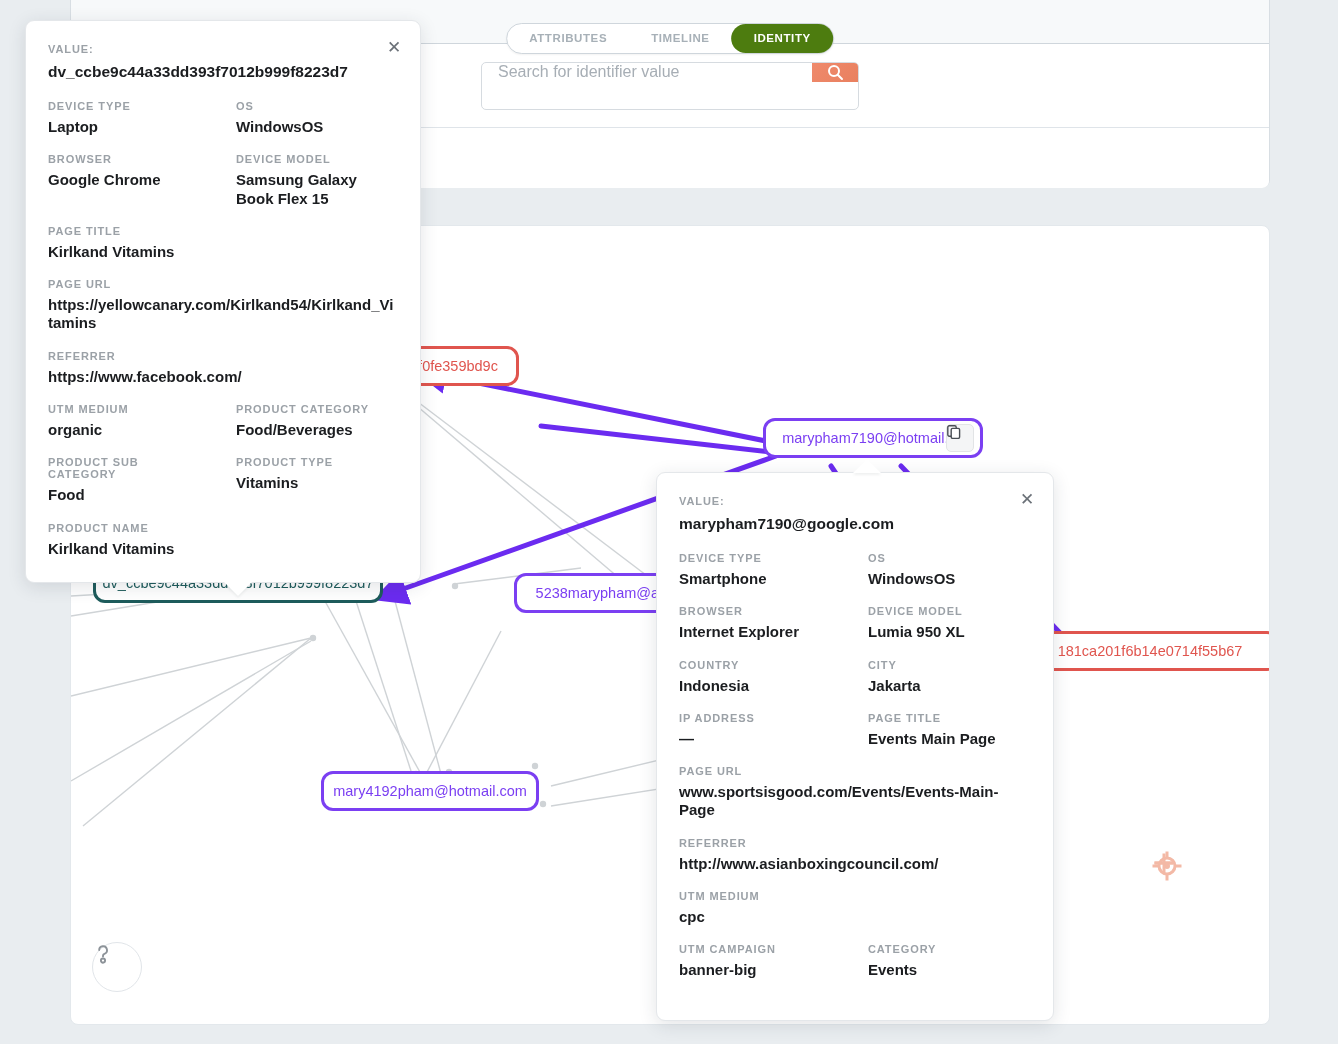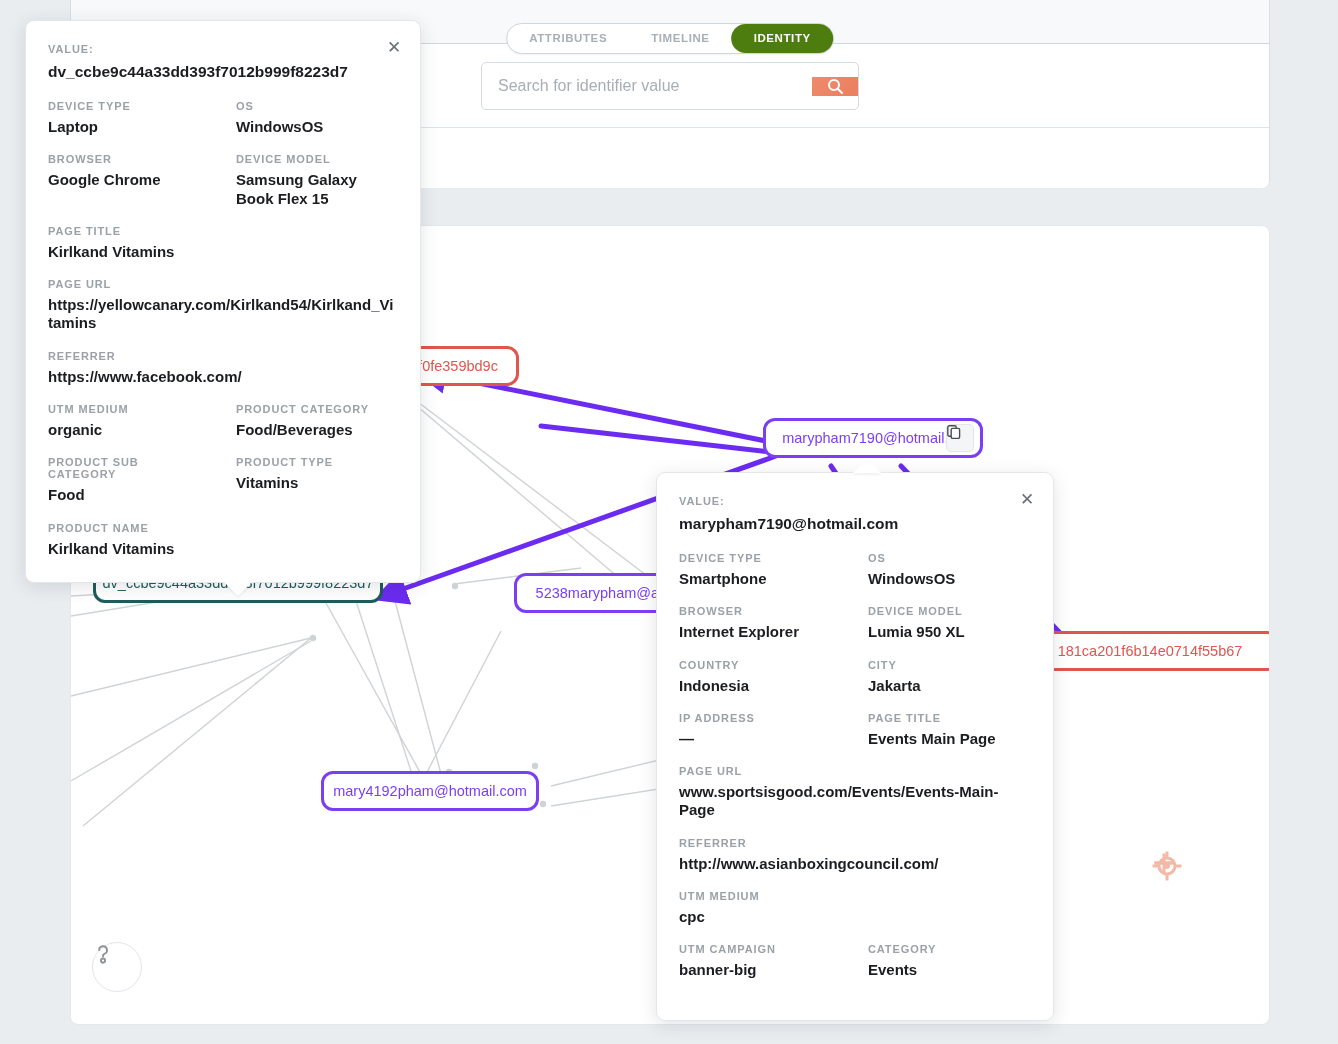--- a/index.html
+++ b/index.html
@@ -65,21 +65,21 @@
     border-radius: 0 0 0 0;
   }
   .search-wrap {
     position: absolute;
     left: 50%; top: 18px;
     transform: translateX(-50%);
     width: 378px; height: 48px;
     background: #fff;
     border: 1px solid #d6dbe0;
     border-radius: 5px;
-    display: flex; align-items: center;
+    display: flex; align-items: flex-start;
     overflow: hidden;
   }
   .search-input {
     flex: 1;
     border: none; outline: none;
     font-size: 16px;
     color: #9aa1a8;
     padding: 0 16px;
     background: transparent;
     font-family: "Liberation Sans", sans-serif;
@@ -475,21 +475,21 @@
     </div>
     <div class="tail" style="left:198px; bottom:-14px;"></div>
   </div>
 
   <div class="popup" style="left:656px; top:472px; width:398px;">
     <div class="popup-inner">
       <button class="popup-close">✕</button>
 
       <div class="pop-head">
         <div class="pop-key">VALUE:</div>
-        <div class="pop-val">marypham7190@hotmail.com</div>
+        <div class="pop-val">marypham7190@google.com</div>
       </div>
 
       <div class="pop-grid">
         <div>
           <div class="pop-key">DEVICE TYPE</div>
           <div class="pop-val">Smartphone</div>
         </div>
         <div>
           <div class="pop-key">OS</div>
           <div class="pop-val">WindowsOS</div>

